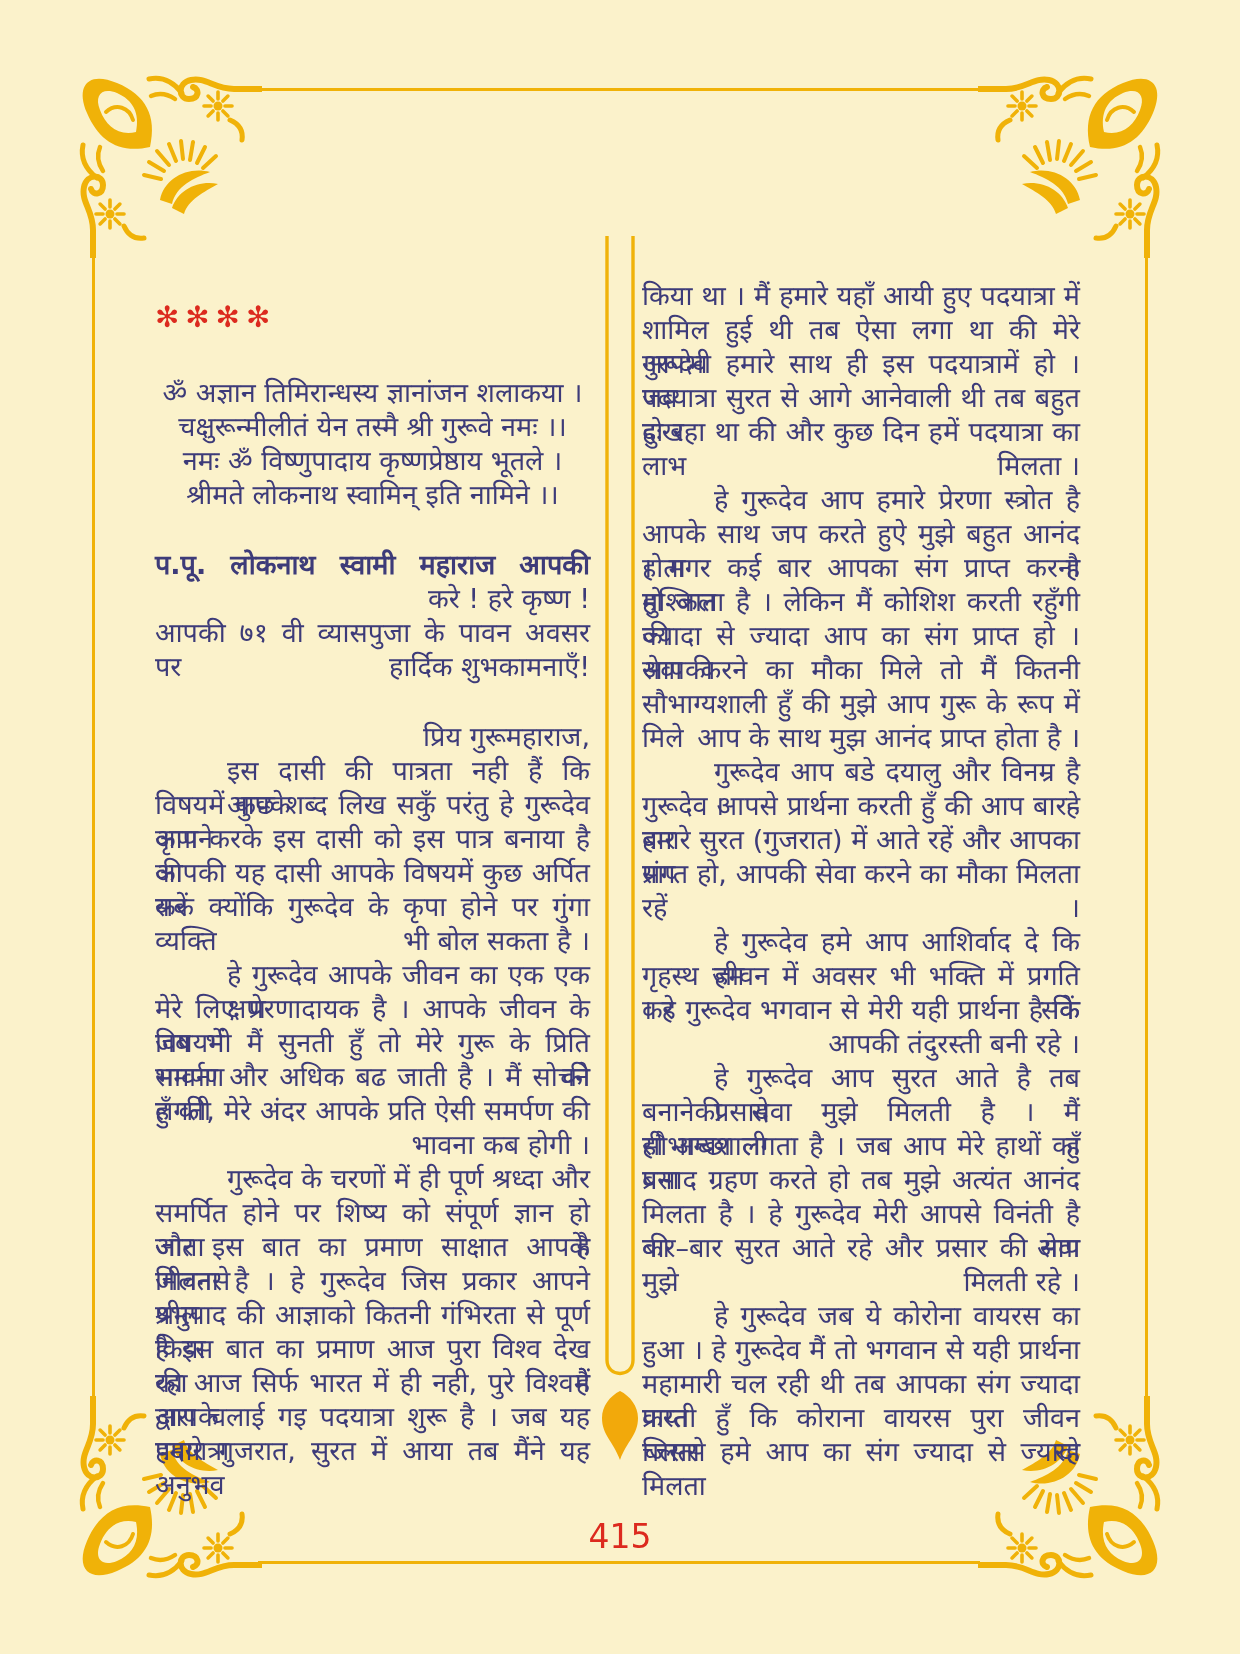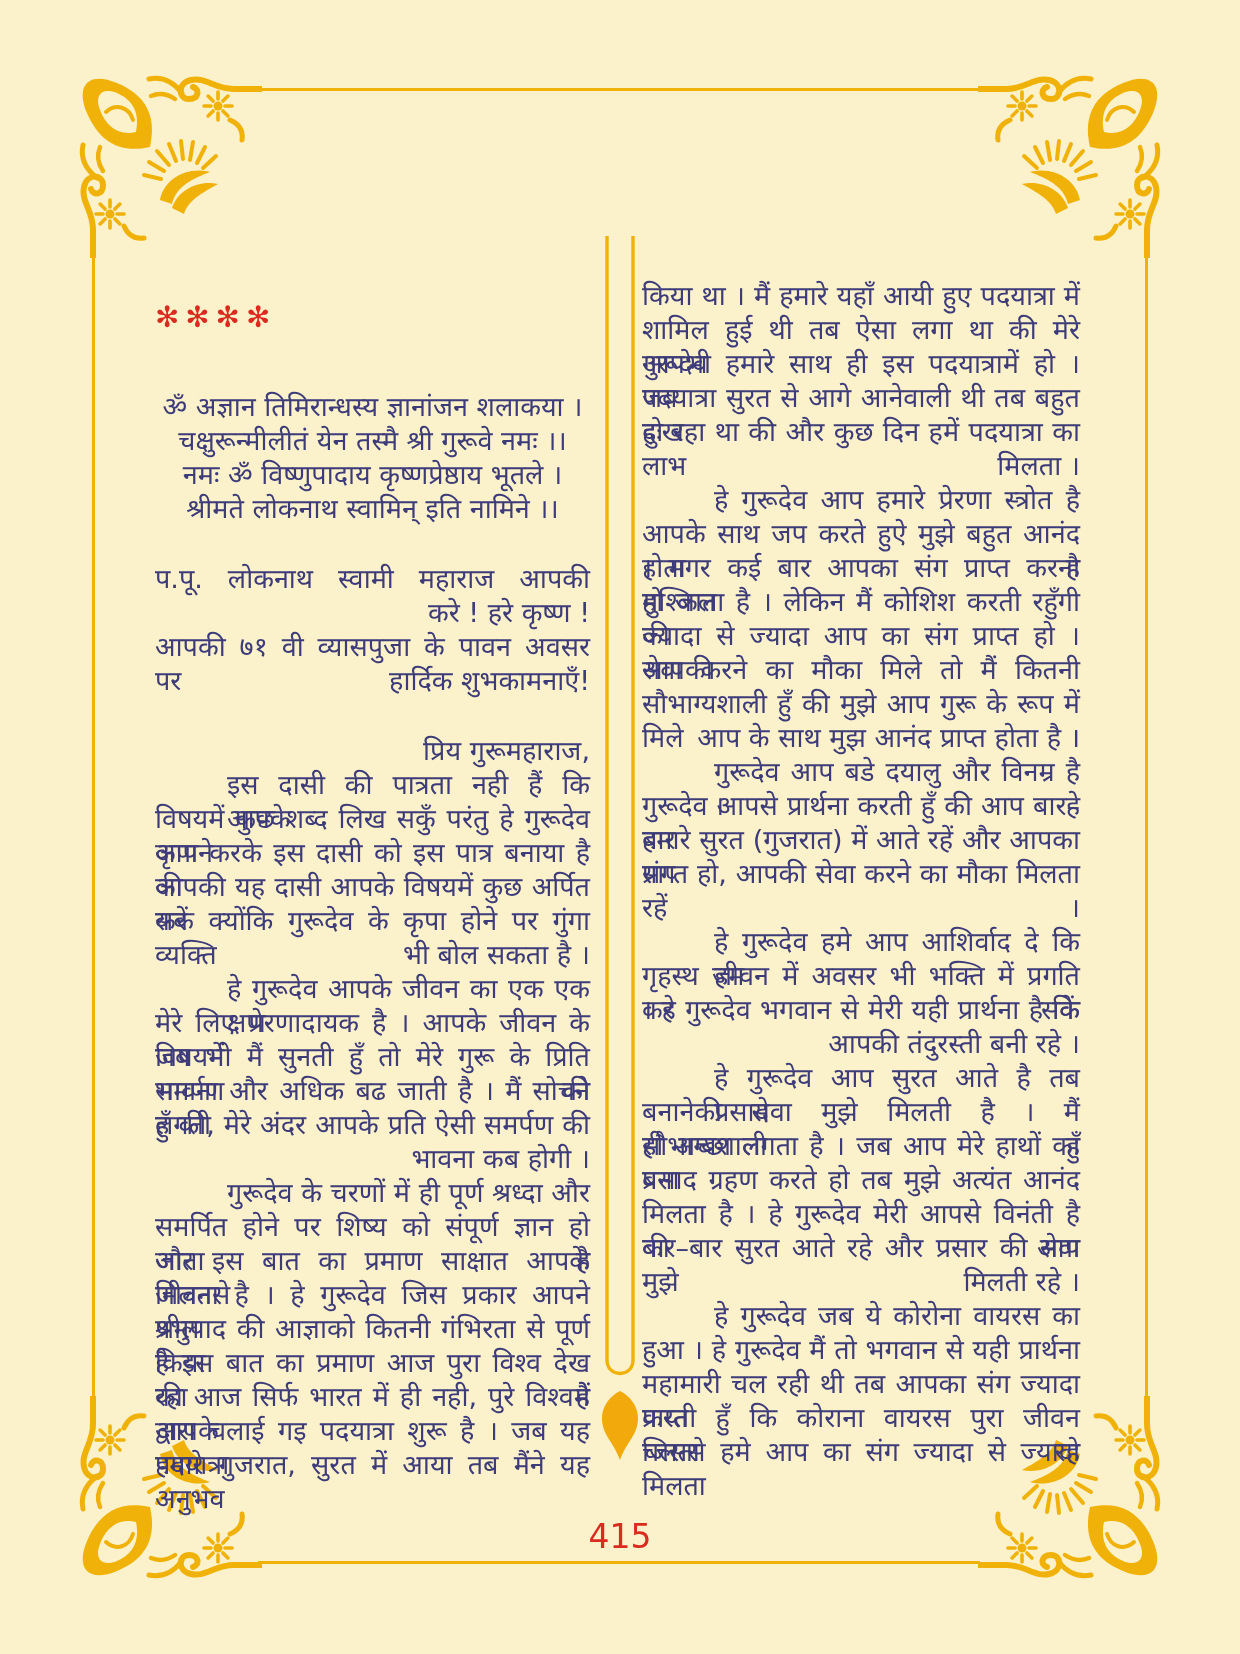--- a/index.html
+++ b/index.html
@@ -119,25 +119,25 @@
       <use href="#corner-art"></use>
     </svg>
 
   <svg id="divider" viewBox="0 0 44 1224">
     <path d="M9,0 V1124 C9,1142 35,1142 35,1124 V0" fill="none" stroke="#F0B208" stroke-width="3.4"></path>
     <path d="M22,1155 C32,1160 40,1170 40,1182 C40,1199 29,1205 22,1224 C15,1205 4,1199 4,1182 C4,1170 12,1160 22,1155 Z" fill="#F2A90B"></path>
   </svg>
 
   <div class="col" id="left-col">
       <div class="line l-marker">✻✻✻✻</div>
-      <div class="line l-center" style="margin-top: 56px;">ॐ अज्ञान तिमिरान्धस्य ज्ञानांजन शलाकया ।</div>
+      <div class="line l-center" style="margin-top: 42px;">ॐ अज्ञान तिमिरान्धस्य ज्ञानांजन शलाकया ।</div>
       <div class="line l-center">चक्षुरून्मीलीतं येन तस्मै श्री गुरूवे नमः ।।</div>
       <div class="line l-center">नमः ॐ विष्णुपादाय कृष्णप्रेष्ठाय भूतले ।</div>
       <div class="line l-center">श्रीमते लोकनाथ स्वामिन् इति नामिने ।।</div>
-      <div class="line l-justify" style="margin-top: 36px;">प.पू. लोकनाथ स्वामी महाराज आपकी</div>
+      <div class="line l-justify" style="margin-top: 36px; font-weight: bold;">प.पू. लोकनाथ स्वामी महाराज आपकी</div>
       <div class="line l-left">करे ! हरे कृष्ण !</div>
       <div class="line l-justify">आपकी ७१ वी व्यासपुजा के पावन अवसर पर</div>
       <div class="line l-left">हार्दिक शुभकामनाएँ!</div>
       <div class="line l-left" style="margin-top: 36px;">प्रिय गुरूमहाराज,</div>
       <div class="line l-indent">इस दासी की पात्रता नही हैं कि आपके</div>
       <div class="line l-justify">विषयमें कुछ शब्द लिख सकुँ परंतु हे गुरूदेव आपने</div>
       <div class="line l-justify">कृपा करके इस दासी को इस पात्र बनाया है की</div>
       <div class="line l-justify">आपकी यह दासी आपके विषयमें कुछ अर्पित कर</div>
       <div class="line l-justify">सकें क्योंकि गुरूदेव के कृपा होने पर गुंगा व्यक्ति</div>
       <div class="line l-left">भी बोल सकता है ।</div>

